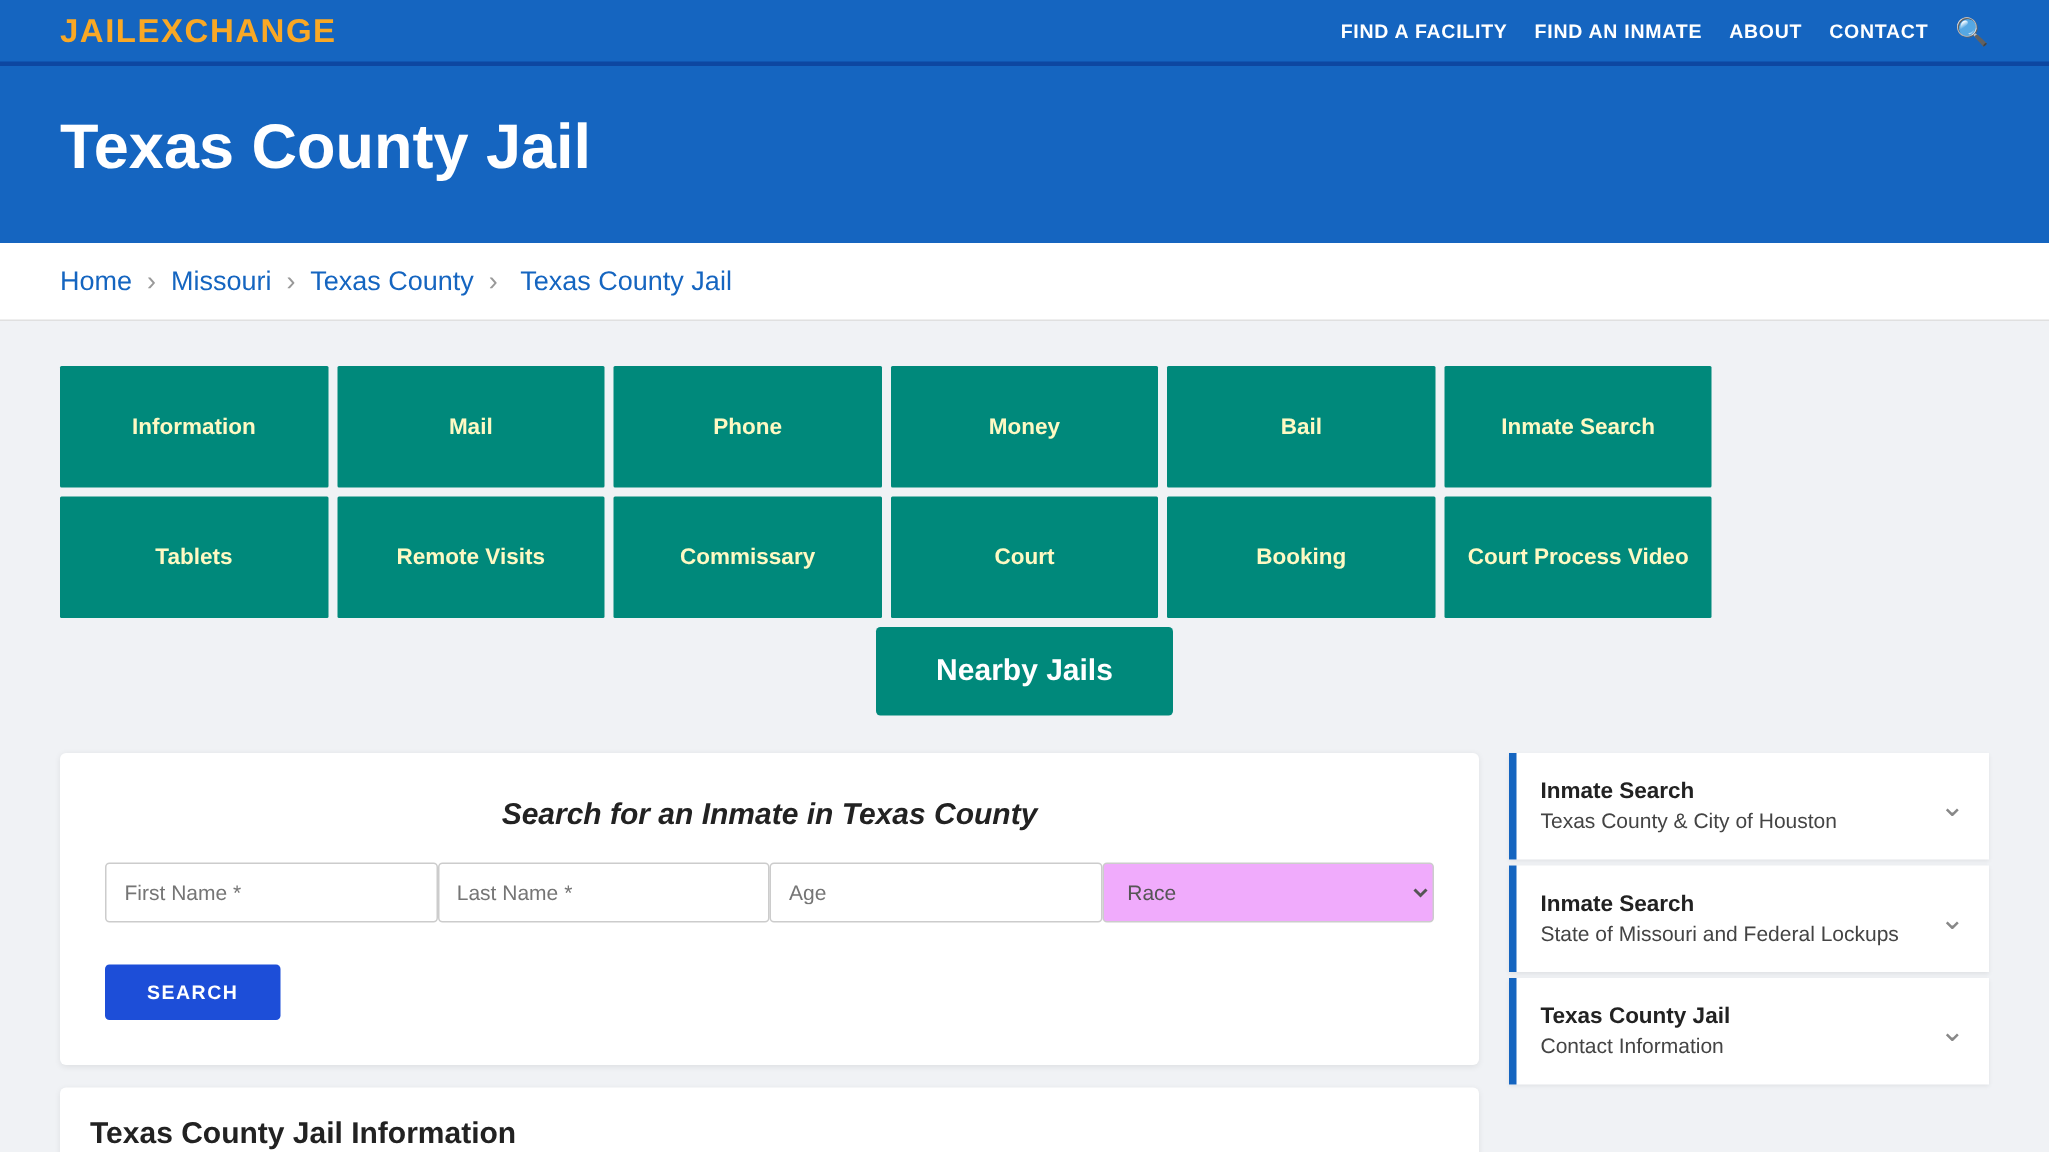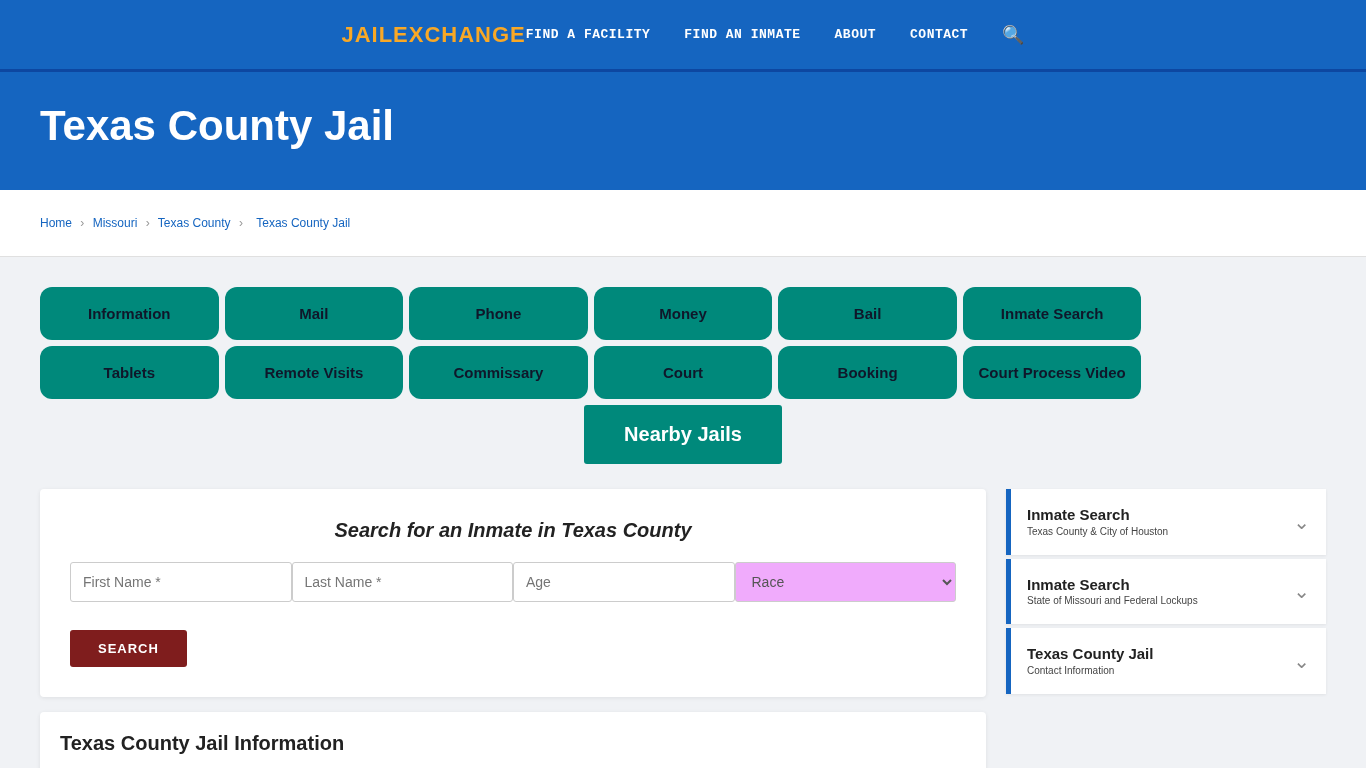--- a/index.html
+++ b/index.html
@@ -3,33 +3,33 @@
   <meta charset="utf-8">
   <style>
     * { box-sizing: border-box; margin: 0; padding: 0; }
     body { font-family: Arial, sans-serif; background: #f0f2f5; color: #333; }
 
     
     nav {
       background: #1565c0;
       display: flex;
       align-items: center;
-      justify-content: center;
+      justify-content: space-between;
       padding: 0 40px;
-      height: 72px;
+      height: 44px;
       border-bottom: 3px solid #0d47a1;
     }
     .logo {
       font-size: 22px;
       font-weight: 900;
       color: #fff;
       letter-spacing: 1px;
     }
     .logo span { color: #f9a825; }
-    .nav-links { display: flex; align-items: center; gap: 34px; font-family: Liberation Mono, monospace; }
+    .nav-links { display: flex; align-items: center; gap: 18px; }
     .nav-links a {
       color: #fff;
       text-decoration: none;
       font-size: 13px;
       font-weight: 700;
       letter-spacing: 0.5px;
       text-transform: uppercase;
     }
     .nav-search { color: #fff; font-size: 18px; cursor: pointer; }
 
@@ -40,22 +40,22 @@
     }
     .hero h1 {
       color: #fff;
       font-size: 42px;
       font-weight: 900;
     }
 
     
     .breadcrumb {
       background: #fff;
-      padding: 26px 40px;
-      font-size: 12px;
+      padding: 15px 40px;
+      font-size: 18px;
       border-bottom: 1px solid #e0e0e0;
     }
     .breadcrumb a { color: #1565c0; text-decoration: none; }
     .breadcrumb span { color: #999; margin: 0 5px; }
     .breadcrumb .current { color: #1565c0; }
 
     
     .main { background: #f0f2f5; padding: 30px 40px; }
 
     
@@ -71,28 +71,28 @@
       gap: 6px;
       margin-bottom: 6px;
     }
     .button-grid-row3 {
       display: flex;
       justify-content: center;
       margin-bottom: 25px;
     }
     .grid-btn {
       background: #00897b;
-      color: #0f172a;
+      color: #fef9c3;
       border: none;
-      padding: 18px 10px;
+      padding: 32px 10px;
       font-size: 15px;
       font-weight: 600;
       cursor: pointer;
       text-align: center;
-      border-radius: 12px;
+      border-radius: 1px;
     }
     .grid-btn-single {
       background: #00897b;
       color: #fff;
       border: none;
       padding: 18px 40px;
       font-size: 20px;
       font-weight: 600;
       cursor: pointer;
       border-radius: 3px;
@@ -133,21 +133,21 @@
       border: 1px solid #ccc;
       border-radius: 3px;
       padding: 10px 12px;
       font-size: 14px;
       outline: none;
       color: #555;
     }
     .search-fields input { flex: 1; min-width: 100px; }
     .search-fields select { flex: 1; min-width: 120px; background: #f0abfc; }
     .search-btn {
-      background: #7f1d1d;
+      background: #1d4ed8;
       color: #fff;
       border: none;
       padding: 11px 28px;
       font-size: 13px;
       font-weight: 700;
       letter-spacing: 1px;
       cursor: pointer;
       border-radius: 3px;
       text-transform: uppercase;
     }
@@ -179,21 +179,21 @@
       box-shadow: 0 1px 3px rgba(0,0,0,0.07);
     }
     .accordion-text {}
     .accordion-text .acc-title {
       font-size: 15px;
       font-weight: 700;
       color: #222;
       line-height: 1.3;
     }
     .accordion-text .acc-sub {
-      font-size: 10px;
+      font-size: 14px;
       color: #444;
       line-height: 1.4;
     }
     .accordion-chevron {
       color: #888;
       font-size: 20px;
       margin-left: 10px;
     }
   </style>
 </head>

